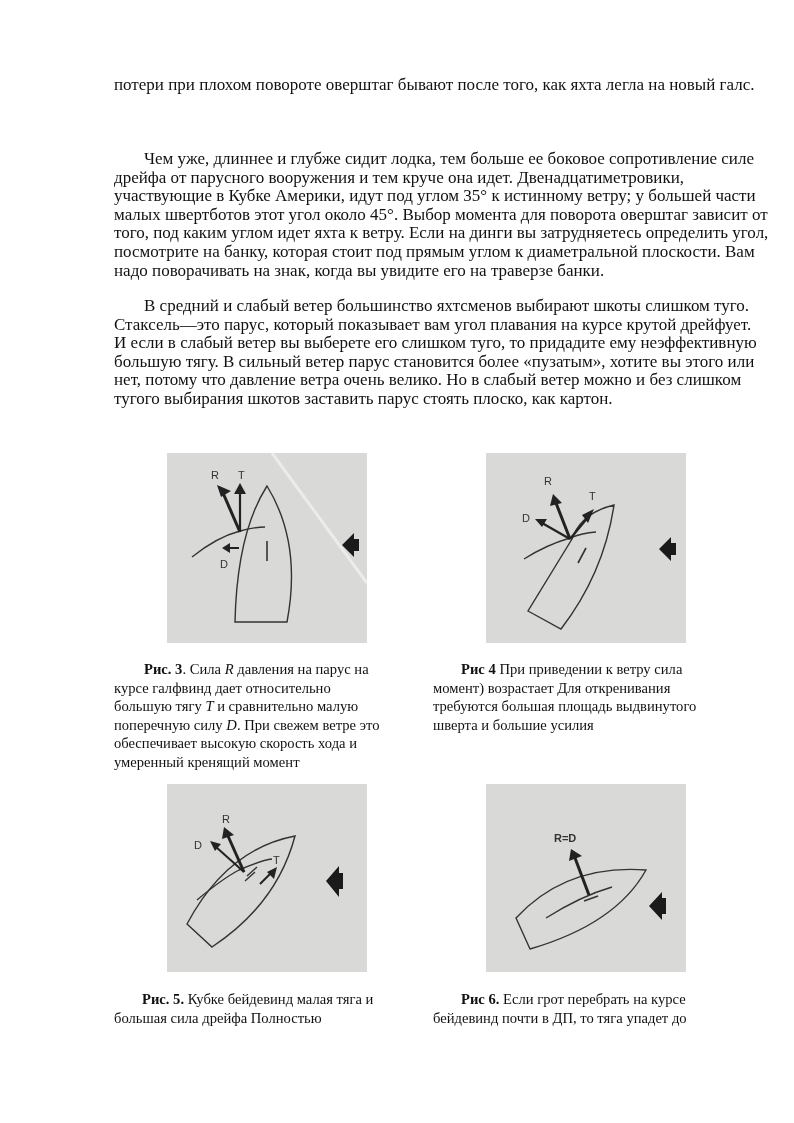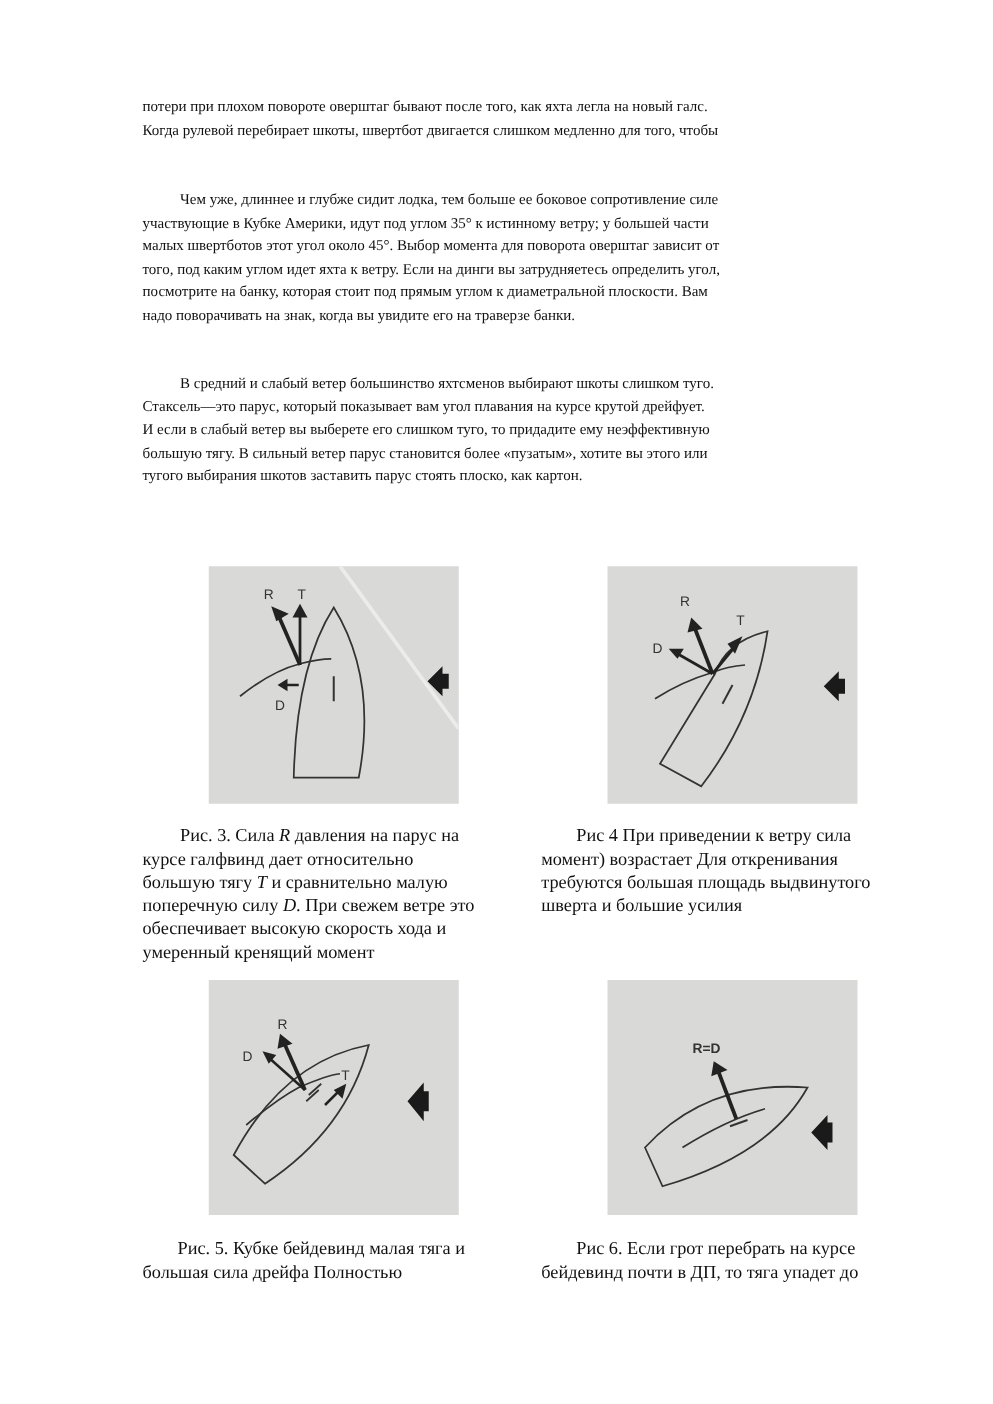--- a/index.html
+++ b/index.html
@@ -1,49 +1,50 @@
 <!DOCTYPE html>
 <html><head>
 <meta charset="utf-8">
 <style>
   html, body { margin: 0; padding: 0; background: #ffffff; }
   body { width: 794px; height: 1123px; position: relative; overflow: hidden;
          font-family: "Liberation Serif", "DejaVu Serif", serif; color: #111; }
-  .para { position: absolute; left: 114px; width: 660px; font-size: 12px; line-height: 18.6px; }
+  .para { position: absolute; left: 114px; width: 660px; font-size: 17px; line-height: 18.6px; }
   .line { display: block; white-space: nowrap; height: 18.6px; }
   .indent { padding-left: 30px; }
   .figure { position: absolute; width: 200px; background: #d9d9d7; overflow: hidden; }
   .figure svg { display: block; width: 100%; height: 100%; }
   .caption { position: absolute; font-size: 14.6px; line-height: 18.6px; }
-  .caption b { font-weight: normal; text-align: center; }
+  .caption b { font-weight: bold; text-align: center; }
   .caption i { font-style: italic; }
   .lbl { font-family: "Liberation Sans", "DejaVu Sans", sans-serif; font-size: 11px; fill: #333; }
 </style>
 </head>
 <body>
 
 <div class="para" style="top:76px;">
   <span class="line">потери при плохом повороте оверштаг бывают после того, как яхта легла на новый галс.</span>
-  <span class="line">Когда рулевой перебирает шкоты, швертбот двигается слишком медленно для того, чтобы</span>
 </div>
 
 <div class="para" style="top:150px;">
   <span class="line indent">Чем уже, длиннее и глубже сидит лодка, тем больше ее боковое сопротивление силе</span>
+  <span class="line">дрейфа от парусного вооружения и тем круче она идет.  Двенадцатиметровики,</span>
   <span class="line">участвующие в Кубке Америки, идут под углом 35° к истинному ветру; у большей части</span>
   <span class="line">малых швертботов этот угол около 45°. Выбор момента для поворота оверштаг зависит от</span>
   <span class="line">того, под каким углом идет яхта к ветру. Если на динги вы затрудняетесь определить угол,</span>
   <span class="line">посмотрите на банку, которая стоит под прямым углом к диаметральной плоскости. Вам</span>
   <span class="line">надо поворачивать на знак, когда вы увидите его на траверзе банки.</span>
 </div>
 
 <div class="para" style="top:297px;">
   <span class="line indent">В средний и слабый ветер большинство яхтсменов выбирают шкоты слишком туго.</span>
   <span class="line">Стаксель—это парус, который показывает вам угол плавания на курсе крутой дрейфует.</span>
   <span class="line">И если в слабый ветер вы выберете его слишком туго, то придадите ему неэффективную</span>
   <span class="line">большую тягу. В сильный ветер парус становится более «пузатым», хотите вы этого или</span>
+  <span class="line">нет, потому что давление ветра очень велико. Но в слабый ветер можно и без слишком</span>
   <span class="line">тугого выбирания шкотов заставить парус стоять плоско, как картон.</span>
 </div>
 
 <div class="figure" style="left:167px; top:453px; height:190px;">
   <svg viewBox="0 0 200 190">
     <line x1="105" y1="0" x2="200" y2="130" stroke="#ececea" stroke-width="3"></line>
     <path d="M68,169 L120,169 Q135,90 100,33 Q70,80 68,169 Z" fill="none" stroke="#333" stroke-width="1.4"></path>
     <line x1="100" y1="88" x2="100" y2="108" stroke="#333" stroke-width="1.6"></line>
     <path d="M25,104 Q50,84 73,78 Q88,74 98,74" fill="none" stroke="#333" stroke-width="1.4"></path>
     <line x1="73" y1="79" x2="56" y2="40" stroke="#222" stroke-width="3"></line>

